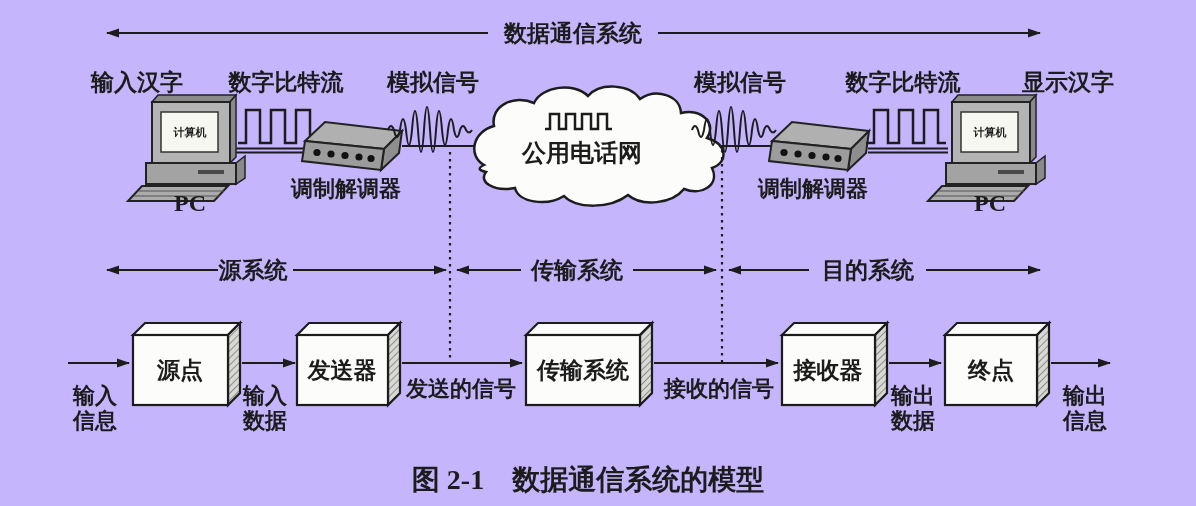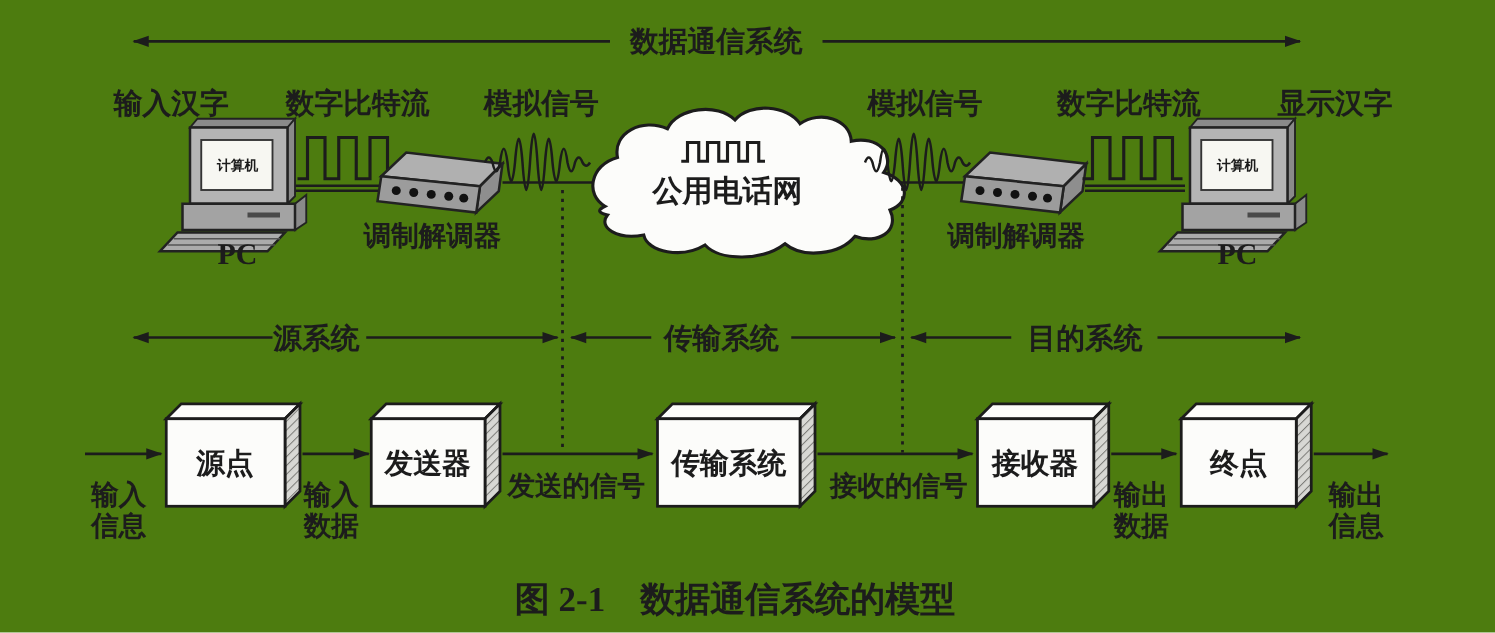--- a/index.html
+++ b/index.html
@@ -1,18 +1,18 @@
 <!DOCTYPE html>
 <html><head>
 <meta charset="utf-8">
 <style>
   html,body { margin:0; padding:0; background:#ffffff; }
   .stage {
     position:relative; width:1196px; height:506px;
-    background:#4d7c0f; overflow:hidden;
+    background:#c4b5fd; overflow:hidden;
     font-family:"Liberation Serif", serif;
   }
   svg text {
     font-family:"Liberation Serif", serif;
     font-weight:bold;
     fill:#1c1c1c;
   }
   svg { display:block; }
 </style>
 </head>

